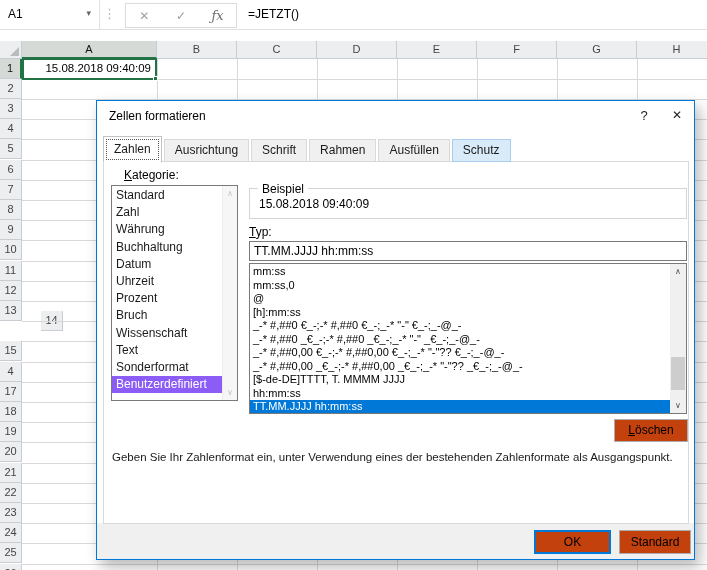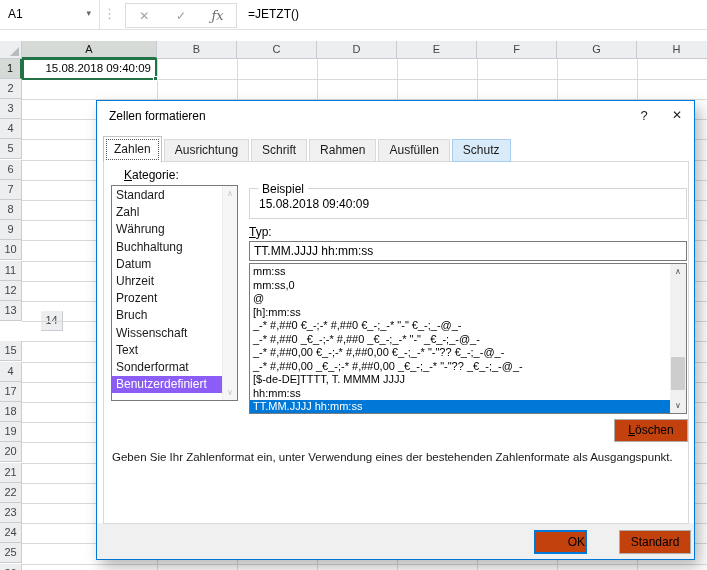--- a/index.html
+++ b/index.html
@@ -72,21 +72,21 @@
   .typ-sb { position:absolute; right:0; top:0; bottom:0; width:16px; background:#f0f0f0; }
   .typ-sb .arr { position:absolute; left:0; width:16px; height:15px; text-align:center; font-size:8px; line-height:15px; color:#505050; }
   .typ-sb .arr.down { bottom:0; }
   .typ-sb .thumb { position:absolute; left:1px; width:14px; top:93px; height:33px; background:#cdcdcd; }
 
   .btn { position:absolute; background:#c2410c; border:1px solid #adadad; font-family:"Liberation Sans",sans-serif; font-size:12px; color:#000; text-align:center; cursor:default; }
   .btn-delete { left:510px; top:257px; width:74px; height:23px; line-height:21px; }
   .hint-text { position:absolute; left:8px; top:289px; width:578px; font-size:11.5px; color:#1a1a1a; white-space:nowrap; }
 
   .dlg-footer { position:absolute; left:0; right:0; bottom:0; height:36px; background:#f0f0f0; }
-  .btn-ok { left:437px; top:7px; width:53px; height:24px; line-height:20px; border:2px solid #0078d7;text-align:right; }
+  .btn-ok { left:437px; top:7px; width:77px; height:24px; line-height:20px; border:2px solid #0078d7; }
   .btn-cancel { left:522px; top:7px; width:72px; height:24px; line-height:22px; }
 </style>
 </head>
 <body>
 
 <div class="formula-bar">
   <div class="name-box">
     <span class="name-box-text">A1</span>
     <span class="name-caret">▾</span>
   </div>

